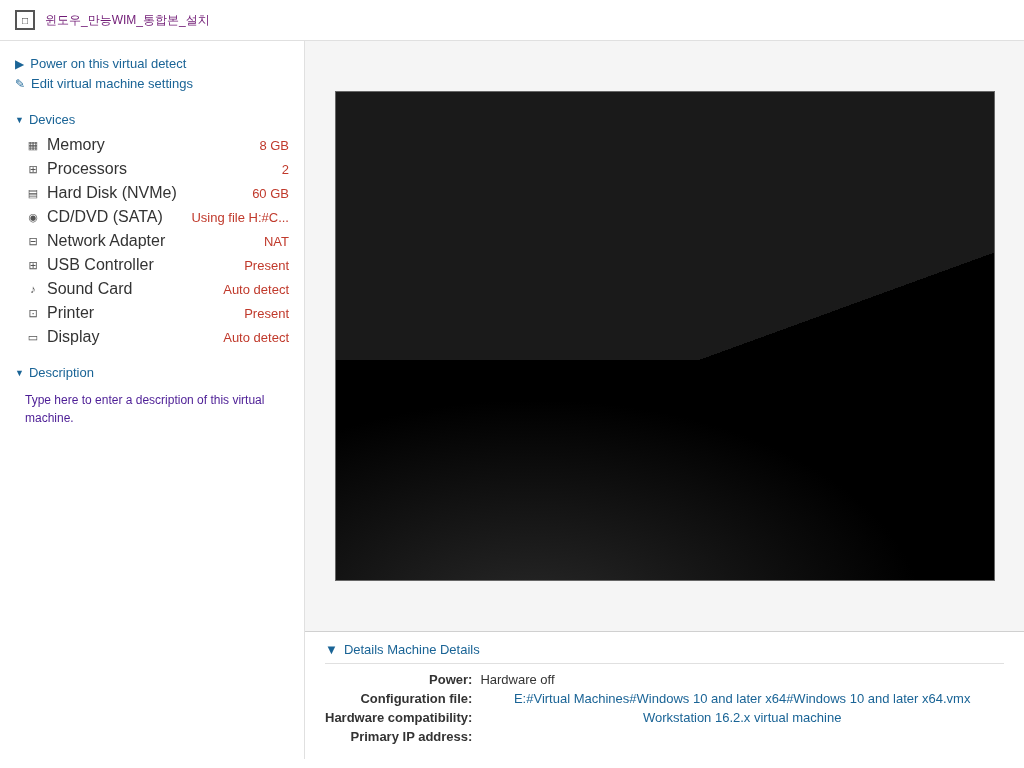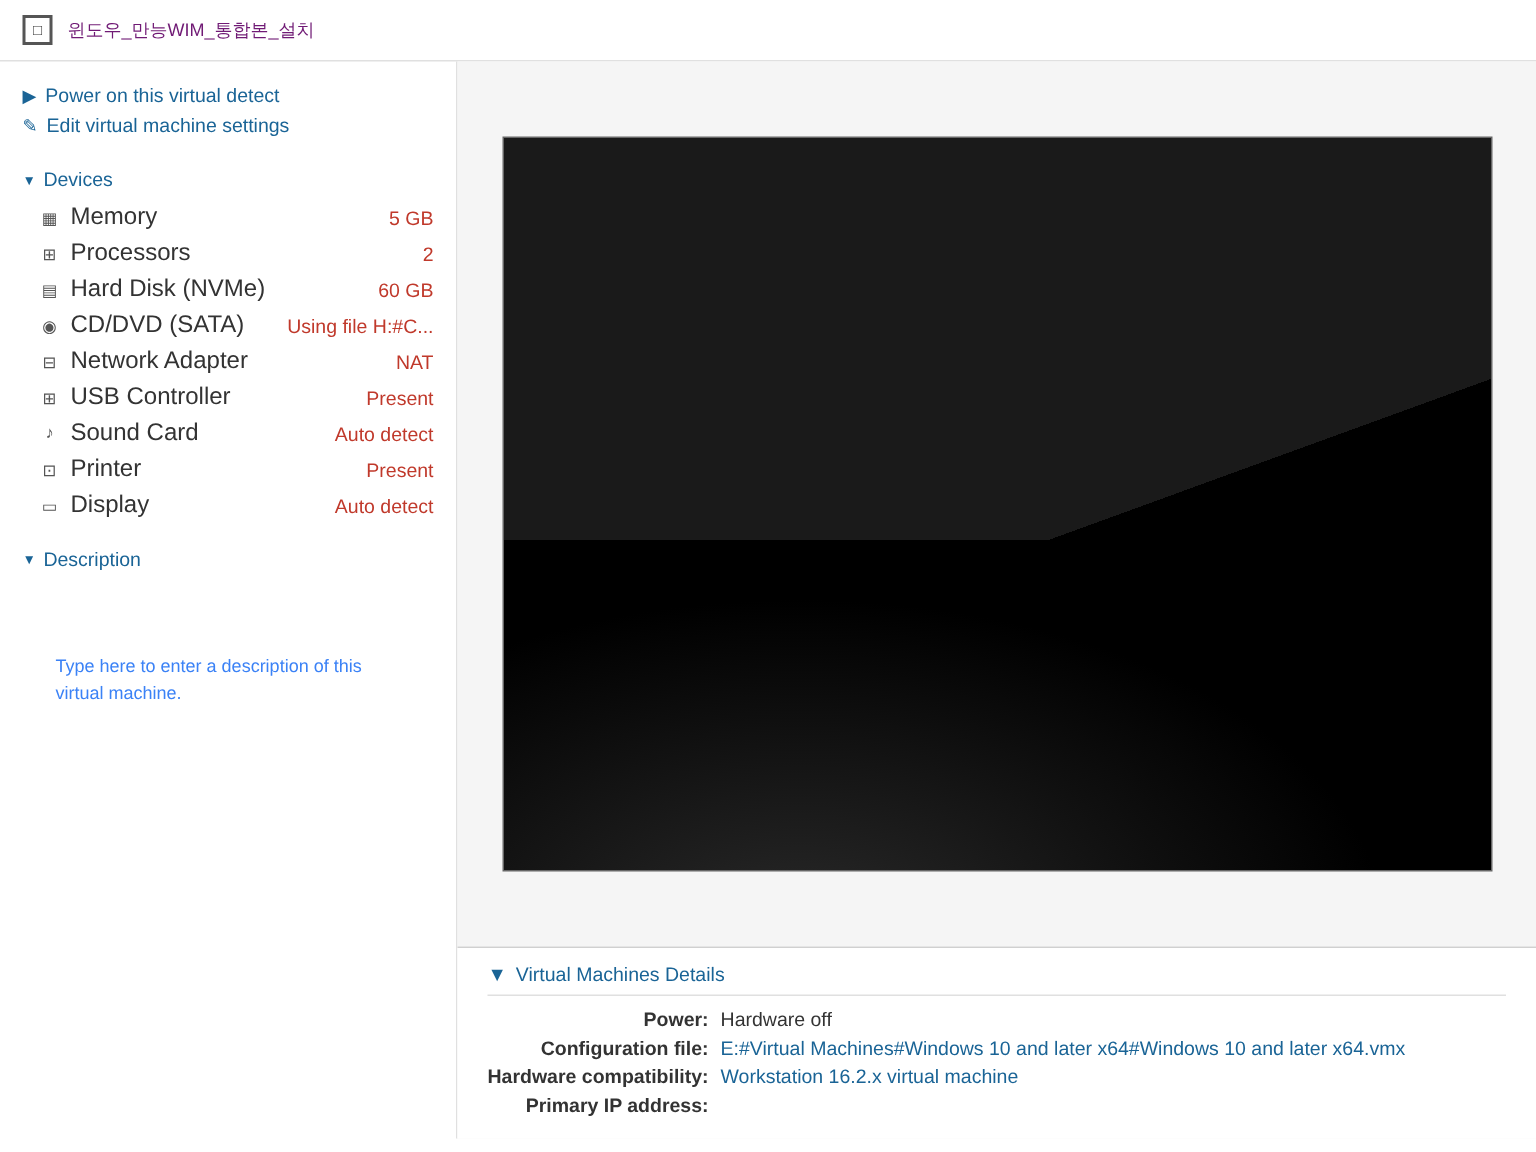--- a/index.html
+++ b/index.html
@@ -110,25 +110,24 @@
       display: flex;
       align-items: center;
       gap: 5px;
       padding: 6px 15px;
       color: #1a6496;
       font-size: 13px;
       font-weight: 500;
       cursor: pointer;
     }
     .desc-text {
-      padding: 5px 37px;
+      padding: 5px 25px;
       font-size: 12px;
-      color: #3b82f6;
+      color: #4c1d95;
       line-height: 1.5;
-      margin-top: 44px;
     }
     .content-area {
       flex: 1;
       display: flex;
       flex-direction: column;
       padding: 0;
       background: #f5f5f5;
     }
     .vm-preview {
       flex: 1;
@@ -180,20 +179,21 @@
       text-align: right;
       font-weight: 600;
       color: #333;
       white-space: nowrap;
     }
     .detail-value {
       color: #333;
     }
     .detail-value.link-like {
       color: #1a6496;
+      text-align: center;
     }
     .detail-value.info-gray {
       color: #888;
     }
   </style>
 </head>
 <body>
 
 <div class="title-bar">
   <div class="title-icon">
@@ -219,21 +219,21 @@
 
     <div class="section-header">
       <span class="triangle">▼</span>
       <span>Devices</span>
     </div>
 
     <div>
       <div class="device-row">
         <span class="device-icon">▦</span>
         <span class="device-name">Memory</span>
-        <span class="device-value">5 GB</span>
+        <span class="device-value">8 GB</span>
       </div>
       <div class="device-row">
         <span class="device-icon">⊞</span>
         <span class="device-name">Processors</span>
         <span class="device-value">2</span>
       </div>
       <div class="device-row">
         <span class="device-icon">▤</span>
         <span class="device-name">Hard Disk (NVMe)</span>
         <span class="device-value">60 GB</span>
@@ -282,21 +282,21 @@
 
   <div class="content-area">
 
     <div class="vm-preview">
       <div class="vm-screen"></div>
     </div>
 
     <div class="details-section">
       <div class="details-header">
         <span class="triangle">▼</span>
-        <span>Virtual Machines Details</span>
+        <span>Details Machine Details</span>
       </div>
       <div class="details-grid">
         <span class="detail-label">Power:</span>
         <span class="detail-value">Hardware off</span>
 
         <span class="detail-label">Configuration file:</span>
         <span class="detail-value link-like">E:#Virtual Machines#Windows 10 and later x64#Windows 10 and later x64.vmx</span>
 
         <span class="detail-label">Hardware compatibility:</span>
         <span class="detail-value link-like">Workstation 16.2.x virtual machine</span>

